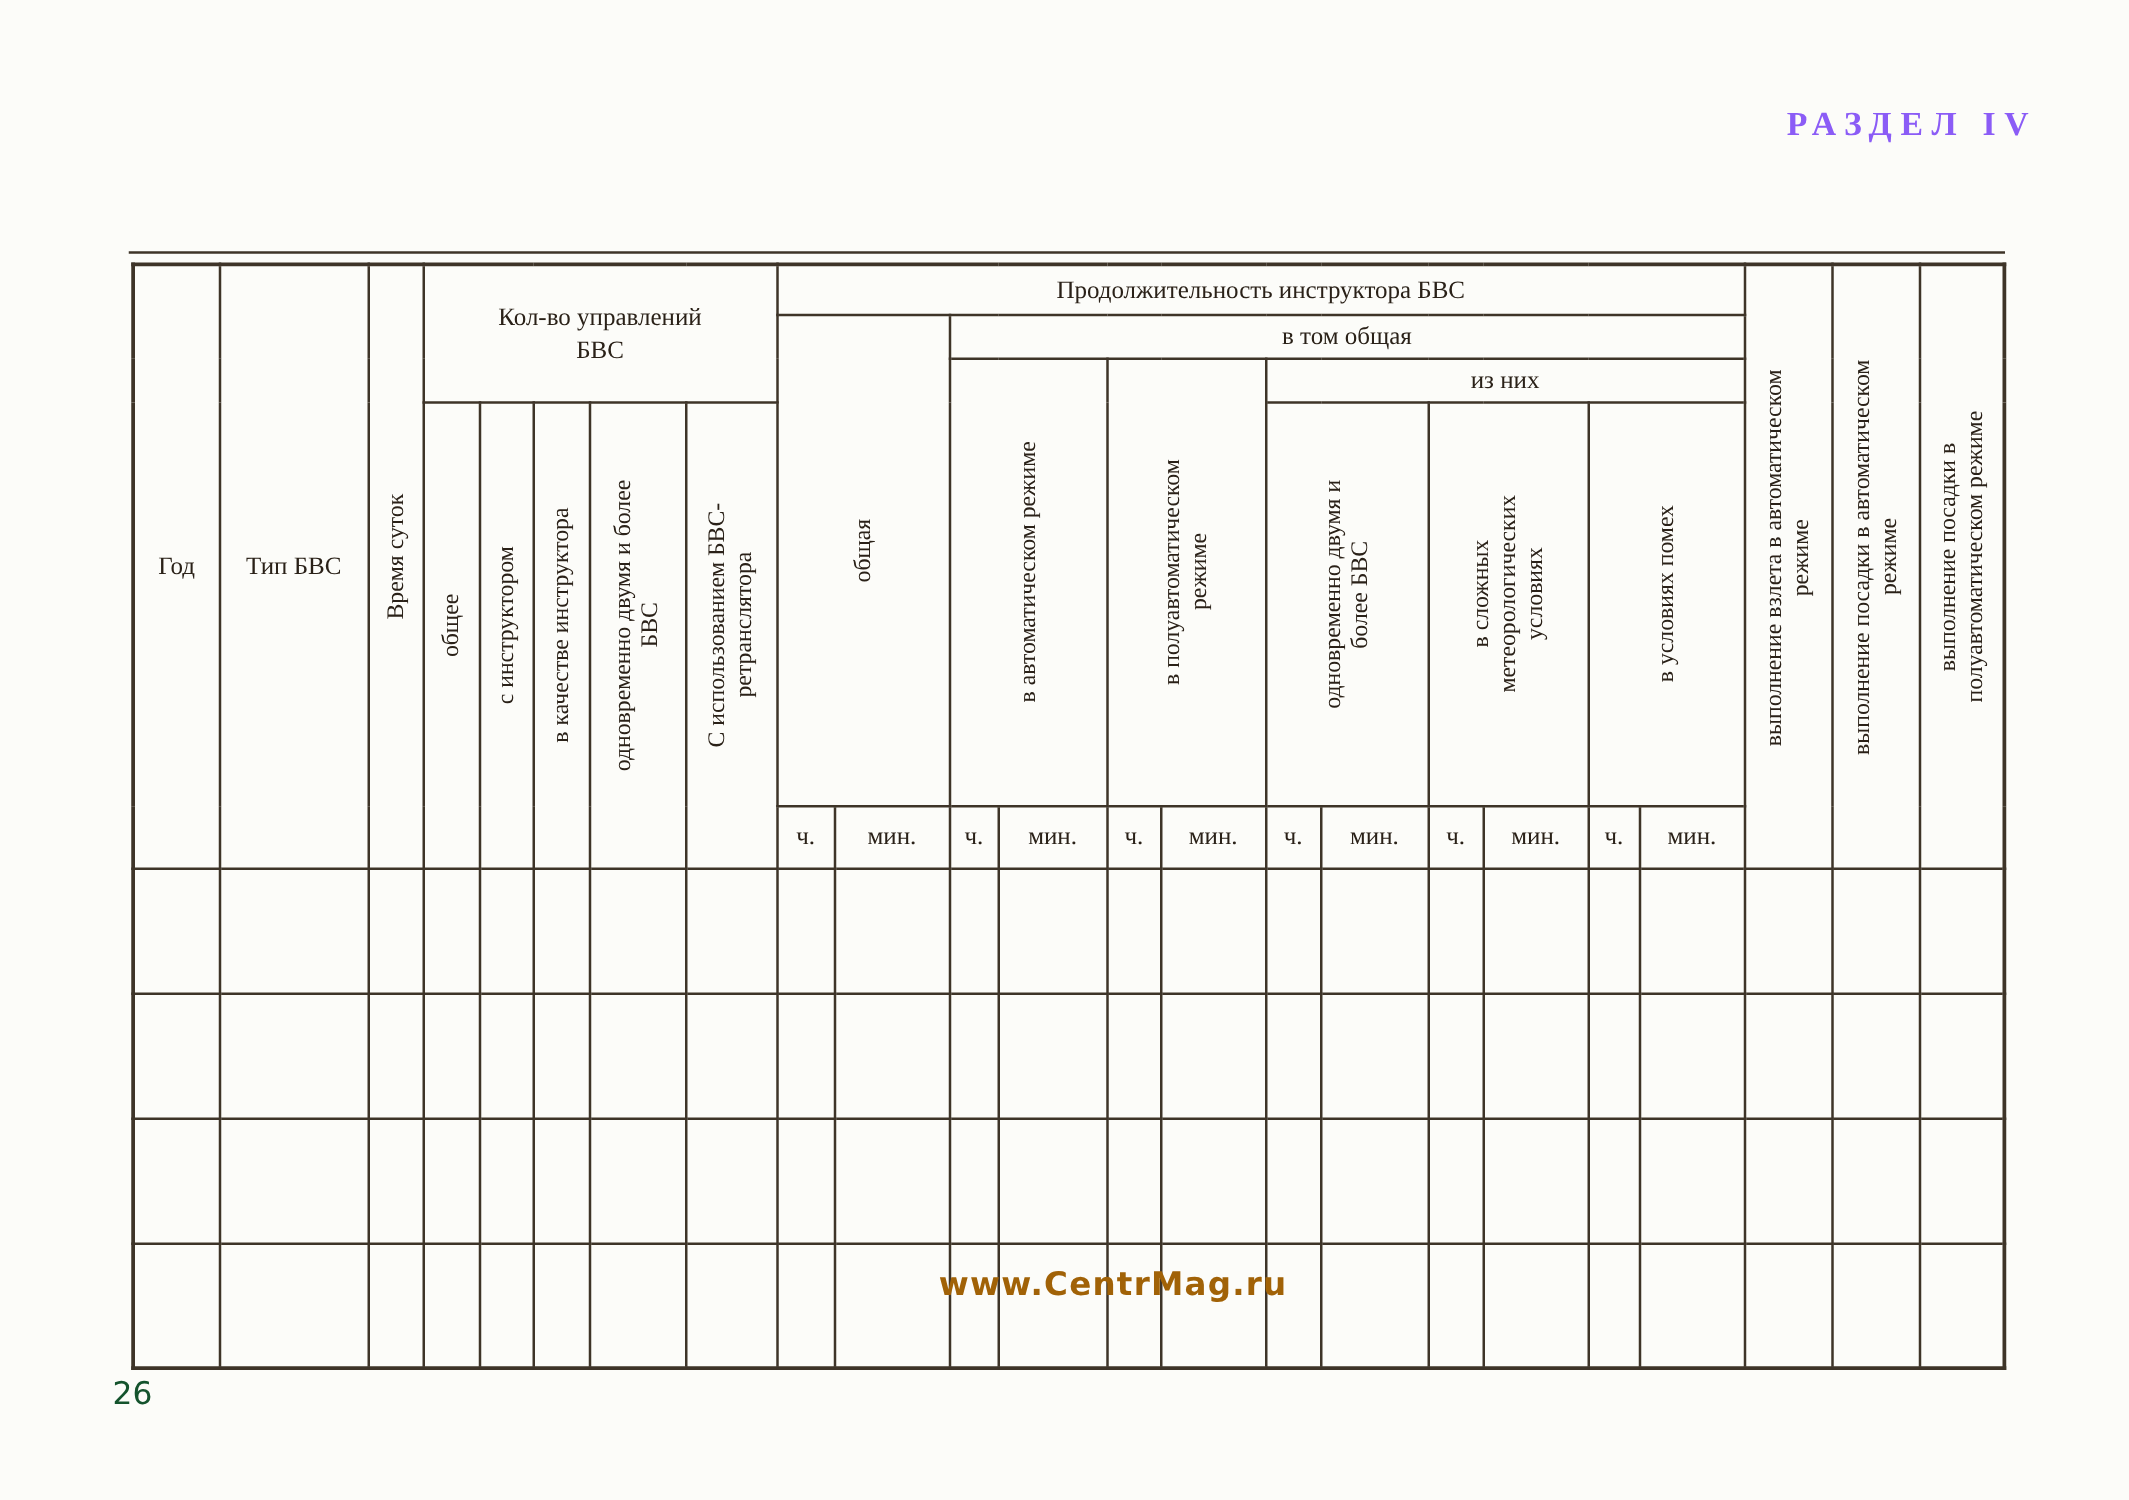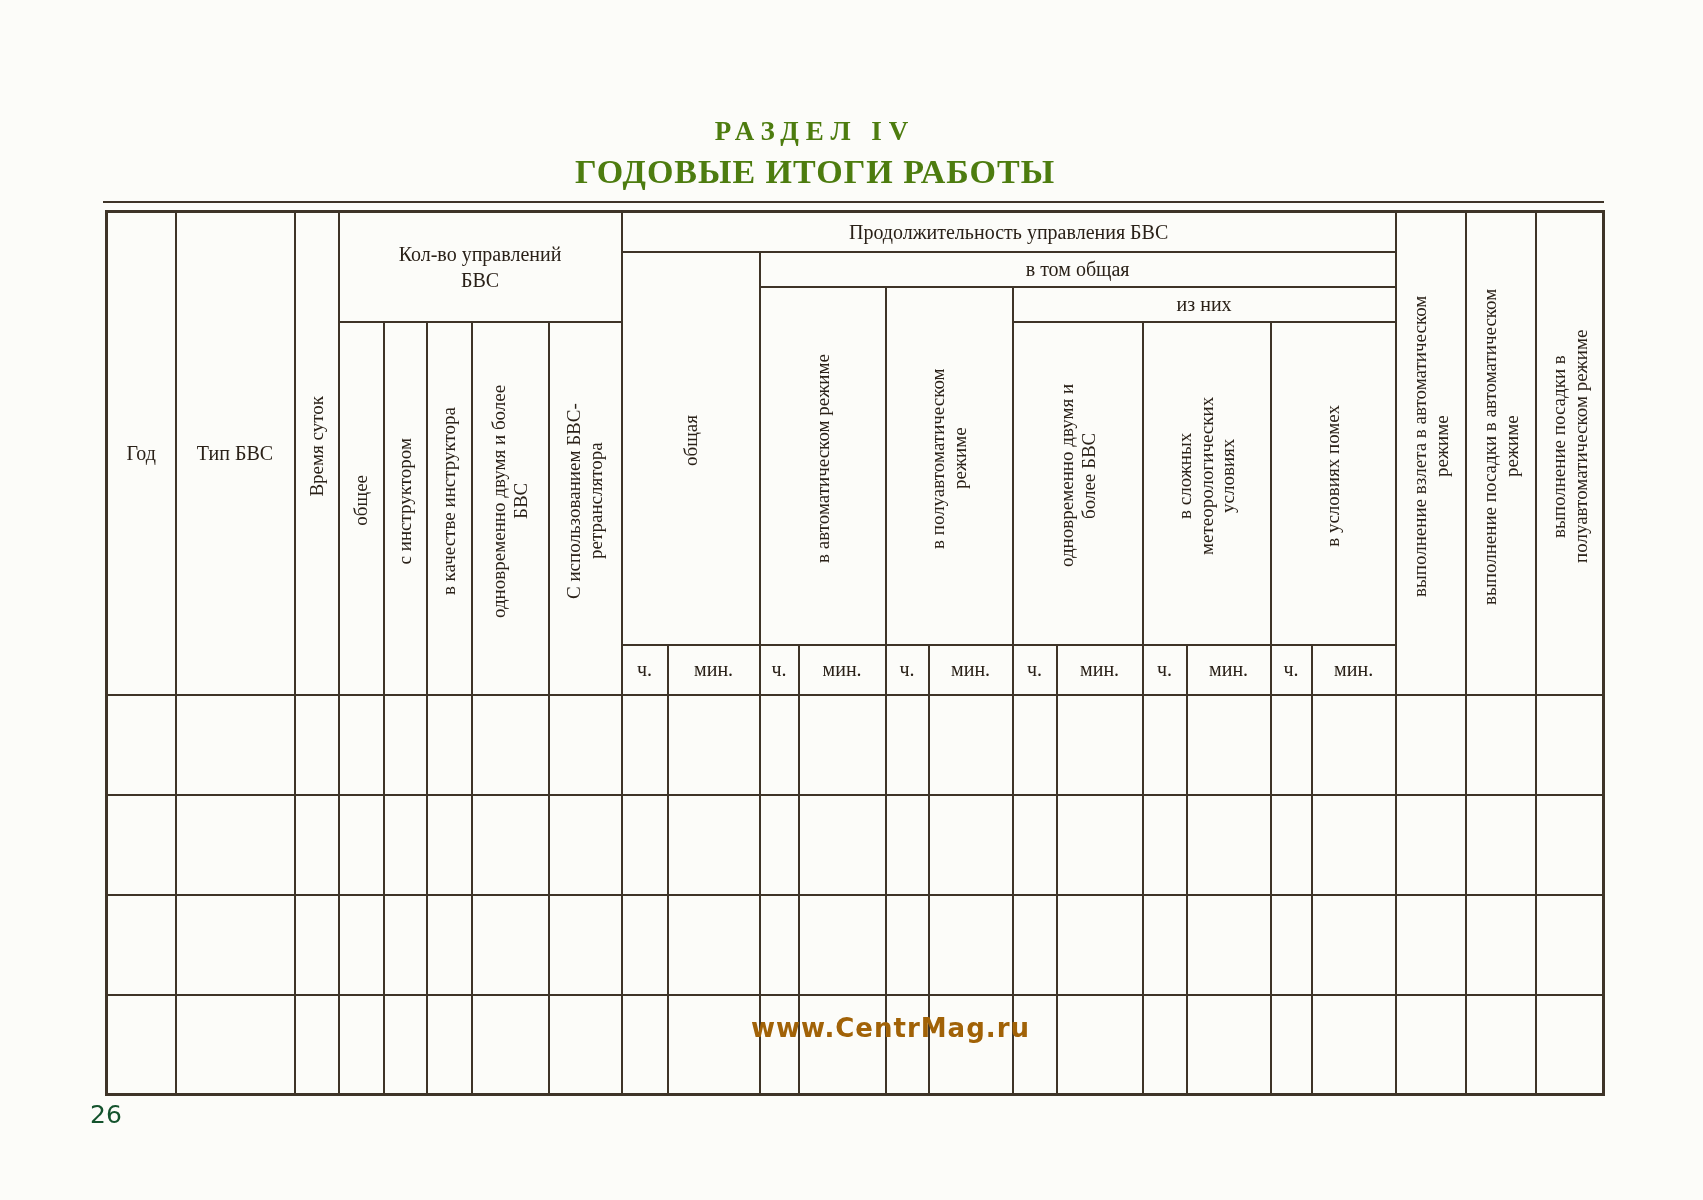--- a/index.html
+++ b/index.html
@@ -7,21 +7,21 @@
     width:1703px;height:1200px;
     background:#fcfcf9;
     font-family:"Liberation Serif", serif;
     color:#2a2118;
     position:relative;
     overflow:hidden;
   }
   .page{position:absolute;inset:0;}
 
   
-  .title-wrap{position:absolute;top:84px;left:0;width:1630px;text-align:center;color:#4d7c0f;margin-top:32px;}
+  .title-wrap{position:absolute;top:84px;left:0;width:1630px;text-align:right;color:#8b5cf6;}
   .title-section{font-size:27px;font-weight:bold;letter-spacing:7px;}
   .title-heading{font-size:34px;font-weight:bold;letter-spacing:1px;margin-top:6px;}
 
   
   .top-rule{position:absolute;left:103px;top:201px;width:1501px;height:2px;background:#3e3428;}
 
   
   table.main{
     position:absolute;left:105px;top:210px;
     border-collapse:collapse;table-layout:fixed;
@@ -82,21 +82,20 @@
     font-size:25px;color:#14532d;
   }
 </style>
 </head>
 <body>
 
 <div class="page">
 
   <div class="title-wrap">
     <div class="title-section">РАЗДЕЛ IV</div>
-    <div class="title-heading">ГОДОВЫЕ ИТОГИ РАБОТЫ</div>
   </div>
 
   <div class="top-rule"></div>
 
   <table class="main">
     <colgroup>
       <col style="width:69px">
         <col style="width:119px">
         <col style="width:44px">
       <col style="width:45px">
@@ -121,21 +120,21 @@
         <col style="width:68px">
     </colgroup>
     <thead>
       <tr class="rA">
         <th rowspan="5"><span>Год</span></th>
         <th rowspan="5"><span>Тип БВС</span></th>
         <th rowspan="5" class="vb"><span class="rot">Время суток</span></th>
         <th colspan="5" rowspan="3">
             <div class="narrow">Кол-во управлений БВС</div>
           </th>
-        <th colspan="12"><span>Продолжительность управления БВС</span></th>
+        <th colspan="12"><span>Продолжительность инструктора БВС</span></th>
         <th rowspan="5" class="vb"><span class="rot rh320">выполнение взлета в автоматическом режиме</span></th>
         <th rowspan="5" class="vb"><span class="rot rh325">выполнение посадки в автоматическом режиме</span></th>
         <th rowspan="5" class="vb"><span class="rot rh245">выполнение посадки в полуавтоматическом режиме</span></th>
       </tr>
       <tr class="rB">
         <th colspan="2" rowspan="3" class="vb"><span class="rot">общая</span></th>
         <th colspan="10"><span>в том общая</span></th>
       </tr>
       <tr class="rC">
         <th colspan="2" rowspan="2" class="vb"><span class="rot">в автоматическом режиме</span></th>

